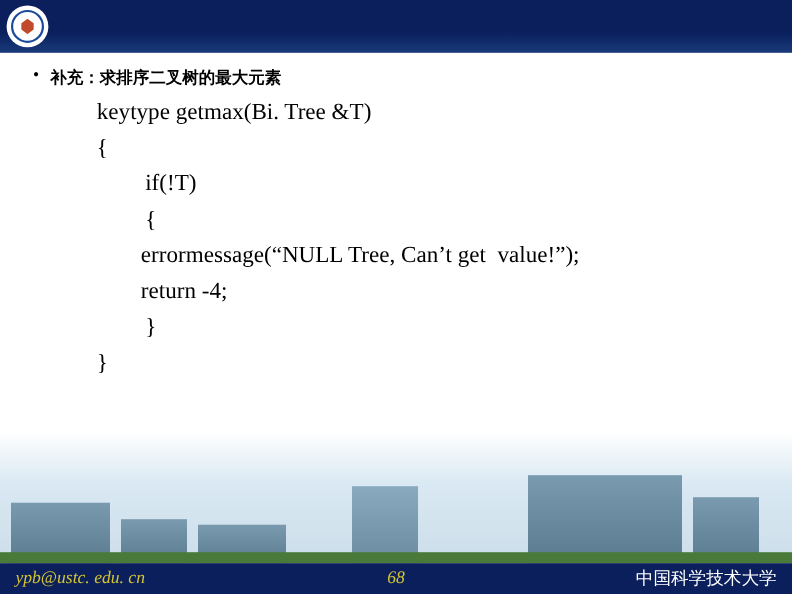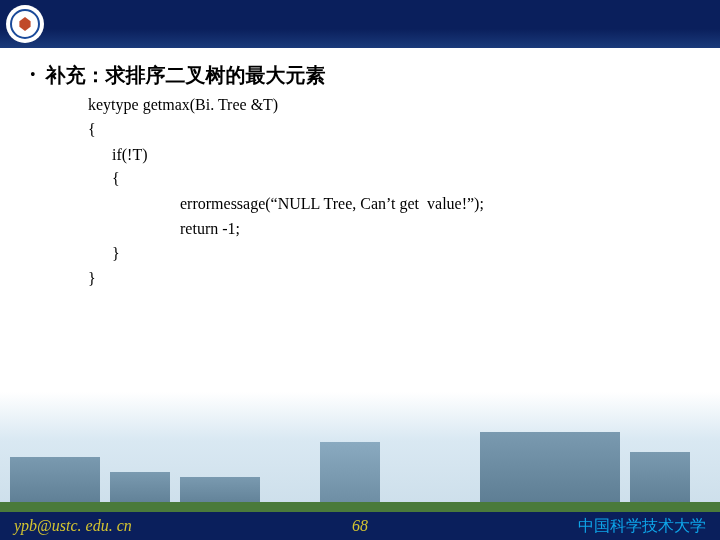--- a/index.html
+++ b/index.html
@@ -34,26 +34,26 @@
   clip-path: polygon(50% 0%, 90% 30%, 90% 70%, 50% 100%, 10% 70%, 10% 30%);
 }
 
 .content {
   padding: 12px 30px 0 30px;
   font-size: 18px;
   line-height: 1.55;
 }
 .bullet-row { display: flex; align-items: baseline; gap: 10px; margin-bottom: 2px; }
 .bullet-dot { font-size: 16px; line-height: 1; position: relative; top: -2px; }
-.bullet-title { font-family: "SimSun", "STSong", serif; font-weight: bold; font-size: 20px; }
+.bullet-title { font-family: "SimSun", "STSong", serif; font-weight: bold; font-size: 15px; }
 
-.code-block { margin-left: 58px; font-size: 16px; }
+.code-block { margin-left: 58px; font-size: 21px; }
 .code-line { white-space: pre; }
-.ind1 { margin-left: 24px; }
-.ind2 { margin-left: 92px; }
+.ind1 { margin-left: 44px; }
+.ind2 { margin-left: 40px; }
 
 .bg-scene {
   position: absolute;
   bottom: 28px; left: 0; right: 0;
   height: 120px;
   z-index: -1;
 }
 .sky {
   position: absolute; inset: 0;
   background: linear-gradient(to bottom, rgba(200,220,240,0) 0%, rgba(180,210,230,0.5) 40%, rgba(170,200,220,0.6) 100%);
@@ -80,21 +80,21 @@
   background: #0a1f5c;
   display: flex;
   align-items: center;
   justify-content: space-between;
   padding: 0 14px;
   font-style: italic;
   font-size: 16px;
 }
 .footer-left { color: #d4c430; }
 .footer-center { color: #d4c430; position: absolute; left: 50%; transform: translateX(-50%); }
-.footer-right { color: #0ea5e9; font-style: normal; font-family: "SimSun","STSong",serif; font-weight: normal; position: relative; }
+.footer-right { color: #ffffff; font-style: normal; font-family: "SimSun","STSong",serif; font-weight: normal; position: relative; }
 </style>
 </head>
 <body>
 
 <div class="header-bar">
   <div class="logo">
     <div class="logo-inner"></div>
   </div>
 </div>
 
@@ -103,21 +103,21 @@
     <span class="bullet-dot">•</span>
     <span class="bullet-title">补充：求排序二叉树的最大元素</span>
   </div>
 
   <div class="code-block">
     <div class="code-line">keytype getmax(Bi. Tree &amp;T)</div>
     <div class="code-line">{</div>
     <div class="code-line ind1">if(!T)</div>
     <div class="code-line ind1">{</div>
     <div class="code-line ind2">errormessage(“NULL Tree, Can’t get  value!”);</div>
-    <div class="code-line ind2">return -1;</div>
+    <div class="code-line ind2">return -4;</div>
     <div class="code-line ind1">}</div>
     <div class="code-line">}</div>
   </div>
 </div>
 
 <div class="bg-scene">
   <div class="sky"></div>
   <div class="building b1"></div>
   <div class="building b2"></div>
   <div class="building b3"></div>

